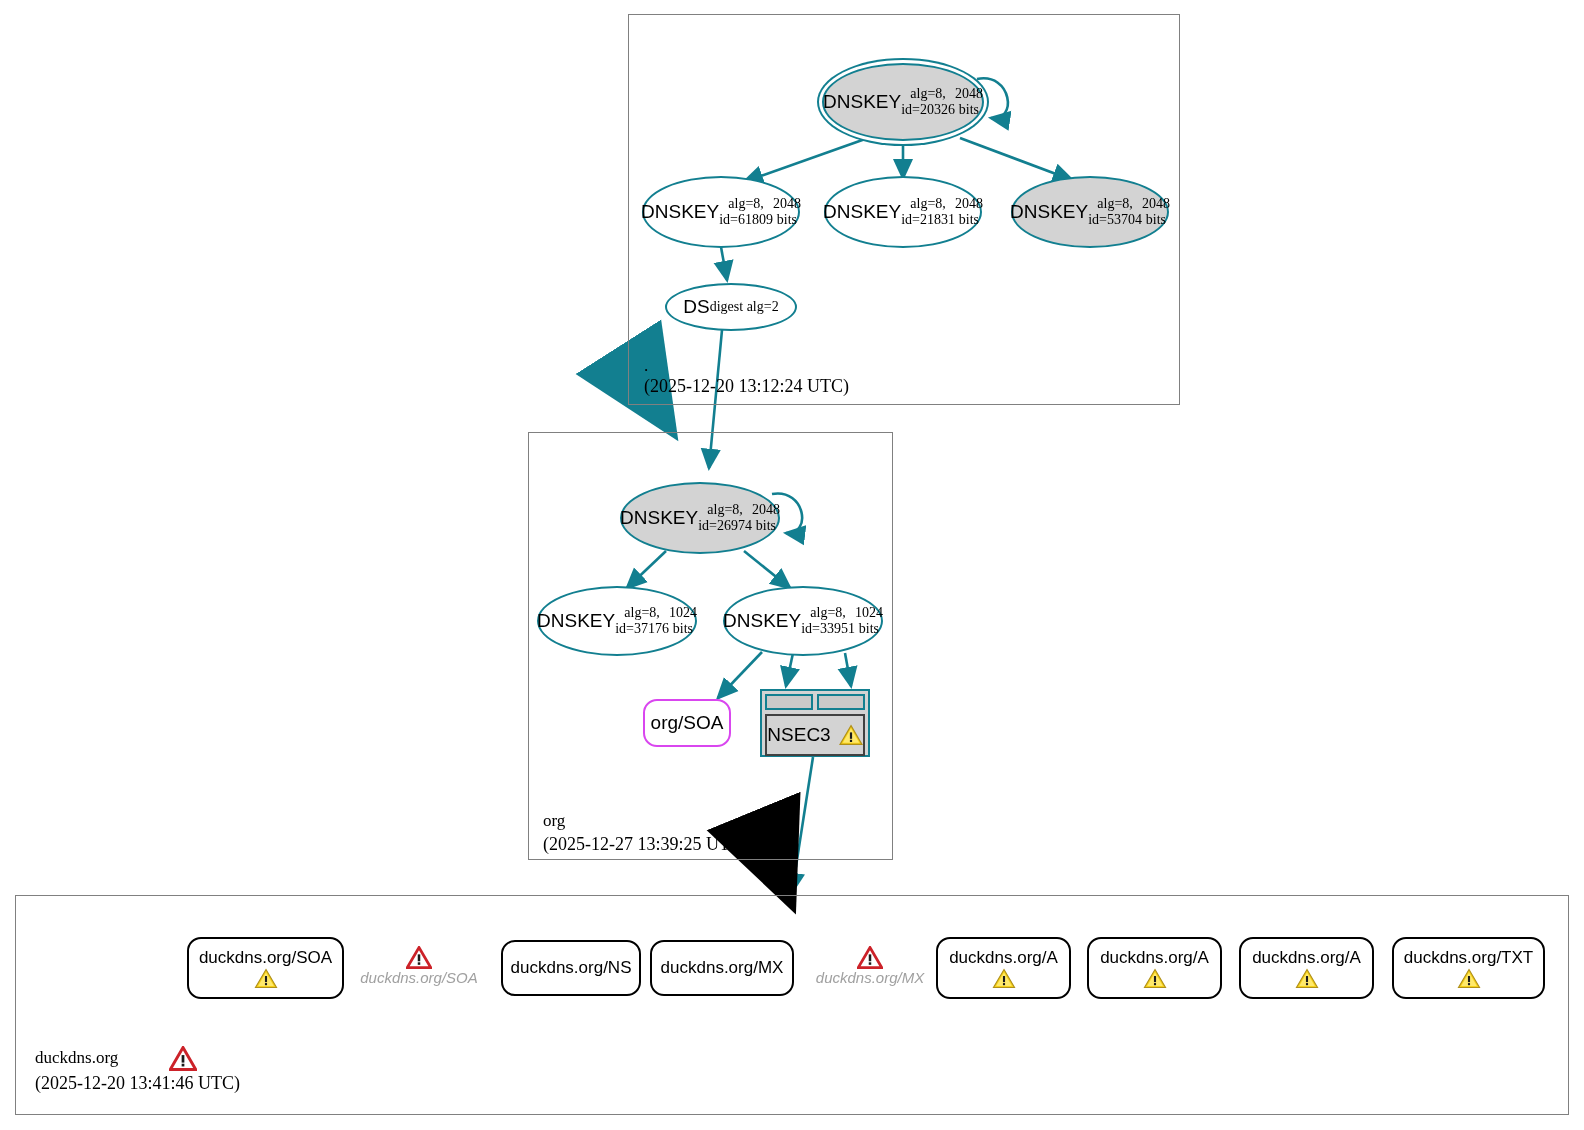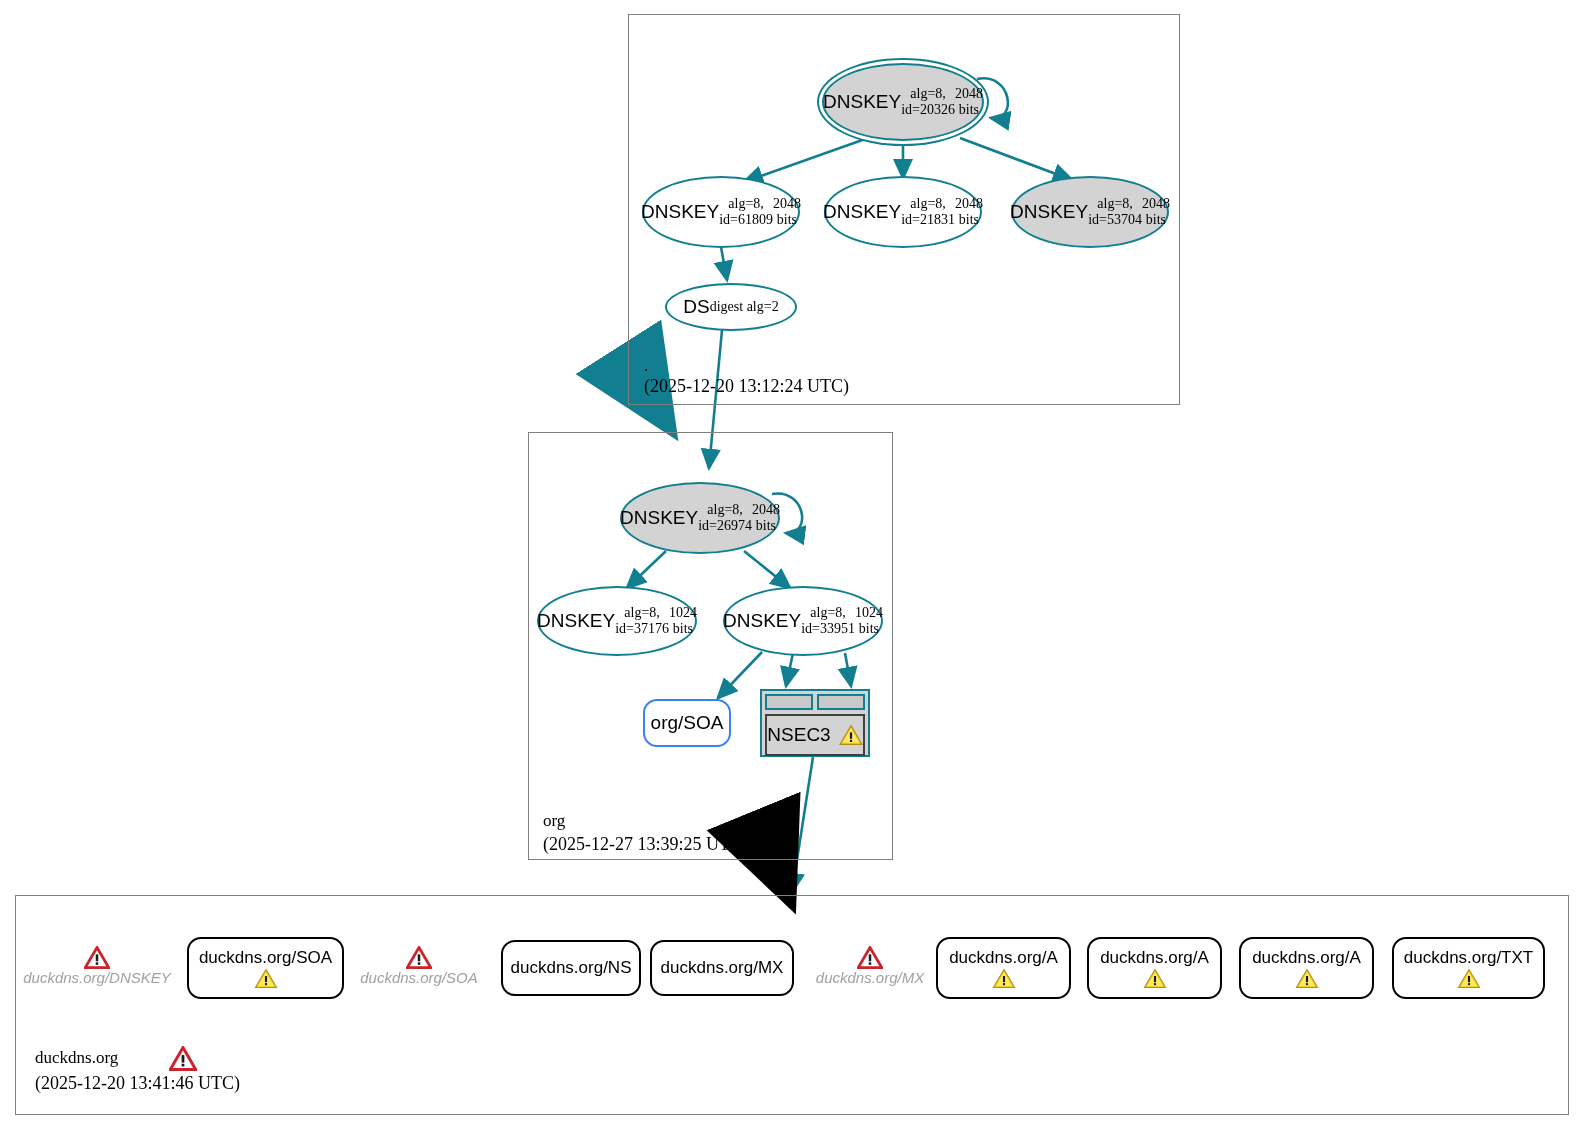--- a/index.html
+++ b/index.html
@@ -19,21 +19,21 @@
   .node{position:absolute;box-sizing:border-box;display:flex;
         flex-direction:row;align-items:center;justify-content:center;
         text-align:center;color:#000;}
   .ell{border:2px solid #127F90;border-radius:50%;background:#ffffff;}
   .ell.shaded{background:#d3d3d3;}
   .ell.dbl{box-shadow:0 0 0 3px #ffffff, 0 0 0 5px #127F90;}
   .n-title{font-family:"Liberation Sans",sans-serif;font-size:19px;line-height:22px;}
   .n-sub{font-family:"Liberation Serif",serif;font-size:14px;line-height:16px;}
 
   
-  .rrect{border:2px solid #3b82f6;border-radius:14px;background:#ffffff;}
+  .rrect{border:2px solid #d946ef;border-radius:14px;background:#ffffff;}
   .rrect .n-title{font-family:"Liberation Sans",sans-serif;font-size:19px;}
 
   .rec{border:2px solid #000000;border-radius:14px;background:#ffffff;
        display:flex;flex-direction:column;align-items:center;justify-content:center;}
   .rec .rec-label{font-family:"Liberation Sans",sans-serif;font-size:17px;line-height:20px;color:#000;}
 
   
   .ghost{position:absolute;display:flex;flex-direction:column;align-items:center;
          justify-content:center;}
   .ghost-label{font-family:"Liberation Sans",sans-serif;font-style:italic;
@@ -174,70 +174,60 @@
   <div class="zone-label zone-name" style="left:35px;top:1048px;">duckdns.org</div>
   <div class="ico" style="position:absolute;left:169px;top:1046px;">
     <svg width="28" height="25" viewBox="0 0 24 22">
       <path d="M12 1.4 L23.2 20.6 L0.8 20.6 Z" fill="#ffffff" stroke="#cc2229" stroke-width="2.6"></path>
       <rect x="10.8" y="8.0" width="2.4" height="6.6" fill="#1a1a1a"></rect>
       <rect x="10.8" y="15.6" width="2.4" height="2.4" fill="#1a1a1a"></rect>
     </svg>
   </div>
   <div class="zone-label zone-time" style="left:35px;top:1074px;">(2025-12-20 13:41:46 UTC)</div>
 
-  <div class="ghost" style="left:27px;top:938px;width:140px;height:56px;">
+
+  <div class="rec" style="position:absolute;left:187px;top:937px;width:153px;height:58px;">
+    <div class="rec-label">duckdns.org/SOA</div>
+    <span class="ico">
+      <svg width="24" height="21" viewBox="0 0 24 22">
+        <path d="M12 1.6 L23 20.4 L1 20.4 Z" fill="#f7d117" stroke="#b0901a" stroke-width="1.2"></path>
+        <path d="M12 4.6 L20.2 18.8 L3.8 18.8 Z" fill="#ffe96b" stroke="none"></path>
+        <rect x="10.9" y="8.4" width="2.2" height="6.4" fill="#1a1a1a"></rect>
+        <rect x="10.9" y="15.8" width="2.2" height="2.2" fill="#1a1a1a"></rect>
+      </svg>
+    </span>
+  </div>
+
+  <div class="ghost" style="left:360px;top:938px;width:118px;height:56px;">
     <span class="ico">
       <svg width="26" height="23" viewBox="0 0 24 22">
         <path d="M12 1.4 L23.2 20.6 L0.8 20.6 Z" fill="#ffffff" stroke="#cc2229" stroke-width="2.6"></path>
         <rect x="10.8" y="8.0" width="2.4" height="6.6" fill="#1a1a1a"></rect>
         <rect x="10.8" y="15.6" width="2.4" height="2.4" fill="#1a1a1a"></rect>
       </svg>
     </span>
-    <span class="ghost-label">duckdns.org/DNSKEY</span>
-  </div>
-
-  <div class="rec" style="position:absolute;left:187px;top:937px;width:153px;height:58px;">
-    <div class="rec-label">duckdns.org/SOA</div>
-    <span class="ico">
-      <svg width="24" height="21" viewBox="0 0 24 22">
-        <path d="M12 1.6 L23 20.4 L1 20.4 Z" fill="#f7d117" stroke="#b0901a" stroke-width="1.2"></path>
-        <path d="M12 4.6 L20.2 18.8 L3.8 18.8 Z" fill="#ffe96b" stroke="none"></path>
-        <rect x="10.9" y="8.4" width="2.2" height="6.4" fill="#1a1a1a"></rect>
-        <rect x="10.9" y="15.8" width="2.2" height="2.2" fill="#1a1a1a"></rect>
-      </svg>
-    </span>
-  </div>
-
-  <div class="ghost" style="left:360px;top:938px;width:118px;height:56px;">
+    <span class="ghost-label">duckdns.org/SOA</span>
+  </div>
+
+  <div class="rec" style="position:absolute;left:492px;top:940px;width:136px;height:52px;margin-left:9px;">
+    <div class="rec-label">duckdns.org/NS</div>
+  </div>
+
+  <div class="rec" style="position:absolute;left:650px;top:940px;width:140px;height:52px;">
+    <div class="rec-label">duckdns.org/MX</div>
+  </div>
+
+  <div class="ghost" style="left:811px;top:938px;width:118px;height:56px;">
     <span class="ico">
       <svg width="26" height="23" viewBox="0 0 24 22">
         <path d="M12 1.4 L23.2 20.6 L0.8 20.6 Z" fill="#ffffff" stroke="#cc2229" stroke-width="2.6"></path>
         <rect x="10.8" y="8.0" width="2.4" height="6.6" fill="#1a1a1a"></rect>
         <rect x="10.8" y="15.6" width="2.4" height="2.4" fill="#1a1a1a"></rect>
       </svg>
     </span>
-    <span class="ghost-label">duckdns.org/SOA</span>
-  </div>
-
-  <div class="rec" style="position:absolute;left:492px;top:940px;width:136px;height:52px;margin-left:9px;">
-    <div class="rec-label">duckdns.org/NS</div>
-  </div>
-
-  <div class="rec" style="position:absolute;left:650px;top:940px;width:140px;height:52px;">
-    <div class="rec-label">duckdns.org/MX</div>
-  </div>
-
-  <div class="ghost" style="left:811px;top:938px;width:118px;height:56px;">
-    <span class="ico">
-      <svg width="26" height="23" viewBox="0 0 24 22">
-        <path d="M12 1.4 L23.2 20.6 L0.8 20.6 Z" fill="#ffffff" stroke="#cc2229" stroke-width="2.6"></path>
-        <rect x="10.8" y="8.0" width="2.4" height="6.6" fill="#1a1a1a"></rect>
-        <rect x="10.8" y="15.6" width="2.4" height="2.4" fill="#1a1a1a"></rect>
-      </svg>
-    </span>
     <span class="ghost-label">duckdns.org/MX</span>
   </div>
 
   <div class="rec" style="position:absolute;left:936px;top:937px;width:131px;height:58px;">
     <div class="rec-label">duckdns.org/A</div>
     <span class="ico">
       <svg width="24" height="21" viewBox="0 0 24 22">
         <path d="M12 1.6 L23 20.4 L1 20.4 Z" fill="#f7d117" stroke="#b0901a" stroke-width="1.2"></path>
         <path d="M12 4.6 L20.2 18.8 L3.8 18.8 Z" fill="#ffe96b" stroke="none"></path>
         <rect x="10.9" y="8.4" width="2.2" height="6.4" fill="#1a1a1a"></rect>

